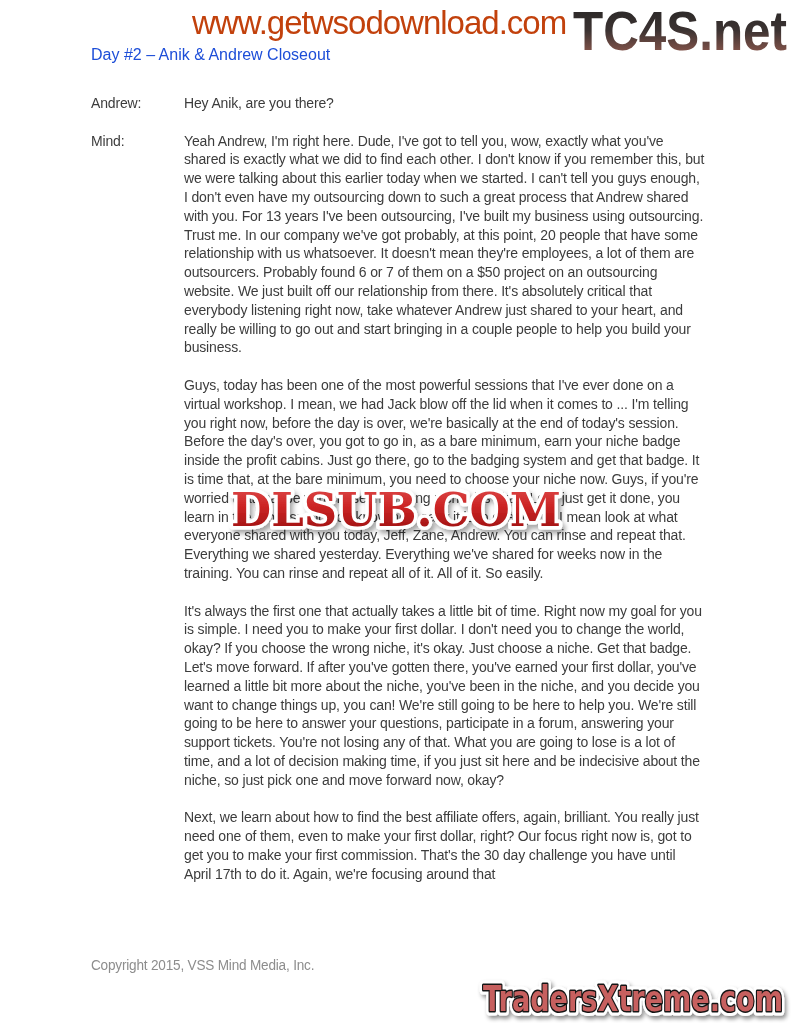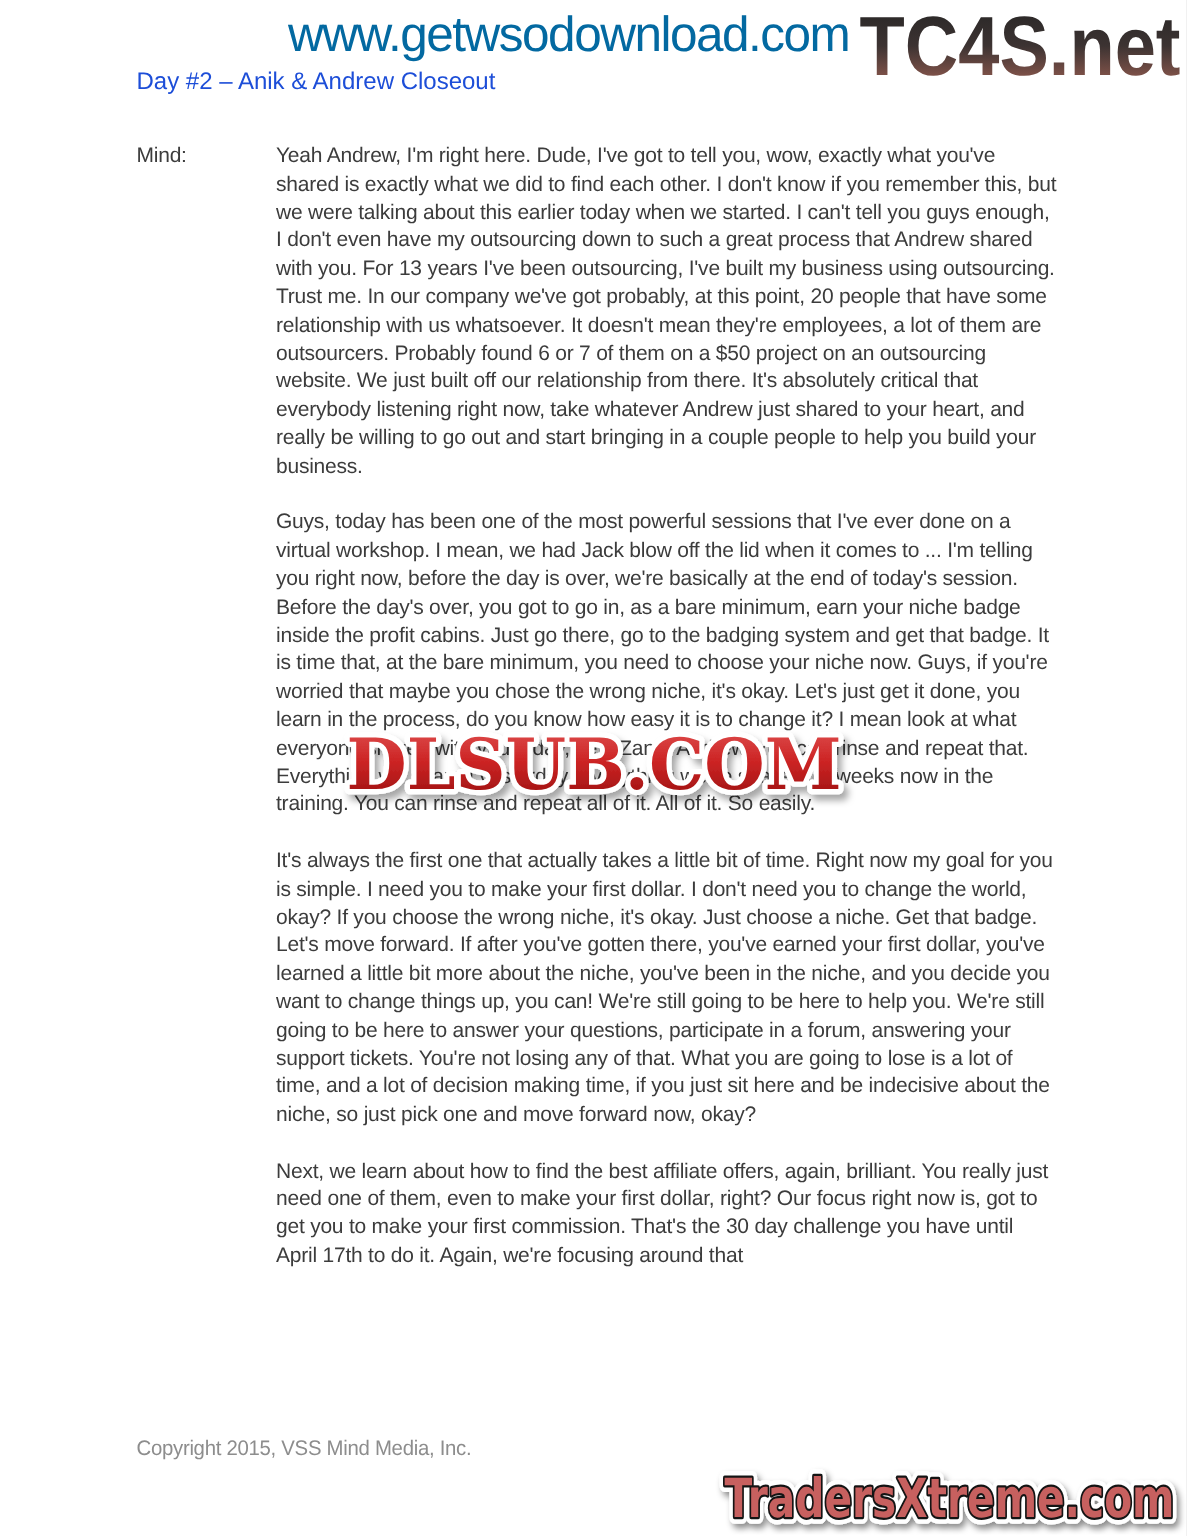--- a/index.html
+++ b/index.html
@@ -8,21 +8,21 @@
     width:791px;height:1024px;
     margin:0 auto;
     background:#ffffff;
     overflow:hidden;
     font-family:"Liberation Sans",sans-serif;
   }
   
   .header-url{
     position:absolute;left:192px;top:4px;
     font-size:33px;letter-spacing:-1px;
-    color:#0369a1;white-space:nowrap;
+    color:#c2410c;white-space:nowrap;
   }
   .tc4s-logo{position:absolute;top:0;right:0;width:222px;height:62px;}
   
   .doc-title{
     position:absolute;left:91px;top:46px;
     font-family:Liberation Sans, sans-serif;
     font-size:16px;color:#1d4ed8;
   }
   
   .dialogue{
@@ -61,20 +61,26 @@
         <stop offset="100%" stop-color="#9b7b70"></stop>
       </linearGradient>
     </defs>
     <text x="4" y="50" font-family="Liberation Sans, sans-serif" font-weight="bold" font-size="56" fill="url(#tcgrad)" textLength="214" lengthAdjust="spacingAndGlyphs">TC4S.net</text>
   </svg>
 
   <div class="doc-title">Day #2 – Anik &amp; Andrew Closeout</div>
 
   <div class="dialogue">
 
+    <div class="entry">
+      <div class="speaker">Andrew:</div>
+      <div class="content">
+        <p>Hey Anik, are you there?</p>
+      </div>
+    </div>
 
     <div class="entry">
       <div class="speaker">Mind:</div>
       <div class="content">
         <p>Yeah Andrew, I'm right here. Dude, I've got to tell you, wow, exactly what you've shared is exactly what we did to find each other. I don't know if you remember this, but we were talking about this earlier today when we started. I can't tell you guys enough, I don't even have my outsourcing down to such a great process that Andrew shared with you. For 13 years I've been outsourcing, I've built my business using outsourcing. Trust me. In our company we've got probably, at this point, 20 people that have some relationship with us whatsoever. It doesn't mean they're employees, a lot of them are outsourcers. Probably found 6 or 7 of them on a $50 project on an outsourcing website. We just built off our relationship from there. It's absolutely critical that everybody listening right now, take whatever Andrew just shared to your heart, and really be willing to go out and start bringing in a couple people to help you build your business.</p>
         <p>Guys, today has been one of the most powerful sessions that I've ever done on a virtual workshop. I mean, we had Jack blow off the lid when it comes to ... I'm telling you right now, before the day is over, we're basically at the end of today's session. Before the day's over, you got to go in, as a bare minimum, earn your niche badge inside the profit cabins. Just go there, go to the badging system and get that badge. It is time that, at the bare minimum, you need to choose your niche now. Guys, if you're worried that maybe you chose the wrong niche, it's okay. Let's just get it done, you learn in the process, do you know how easy it is to change it? I mean look at what everyone shared with you today, Jeff, Zane, Andrew. You can rinse and repeat that. Everything we shared yesterday. Everything we've shared for weeks now in the training. You can rinse and repeat all of it. All of it. So easily.</p>
         <p>It's always the first one that actually takes a little bit of time. Right now my goal for you is simple. I need you to make your first dollar. I don't need you to change the world, okay? If you choose the wrong niche, it's okay. Just choose a niche. Get that badge. Let's move forward. If after you've gotten there, you've earned your first dollar, you've learned a little bit more about the niche, you've been in the niche, and you decide you want to change things up, you can! We're still going to be here to help you. We're still going to be here to answer your questions, participate in a forum, answering your support tickets. You're not losing any of that. What you are going to lose is a lot of time, and a lot of decision making time, if you just sit here and be indecisive about the niche, so just pick one and move forward now, okay?</p>
         <p>Next, we learn about how to find the best affiliate offers, again, brilliant. You really just need one of them, even to make your first dollar, right? Our focus right now is, got to get you to make your first commission. That's the 30 day challenge you have until April 17th to do it. Again, we're focusing around that</p>
       </div>
     </div>

